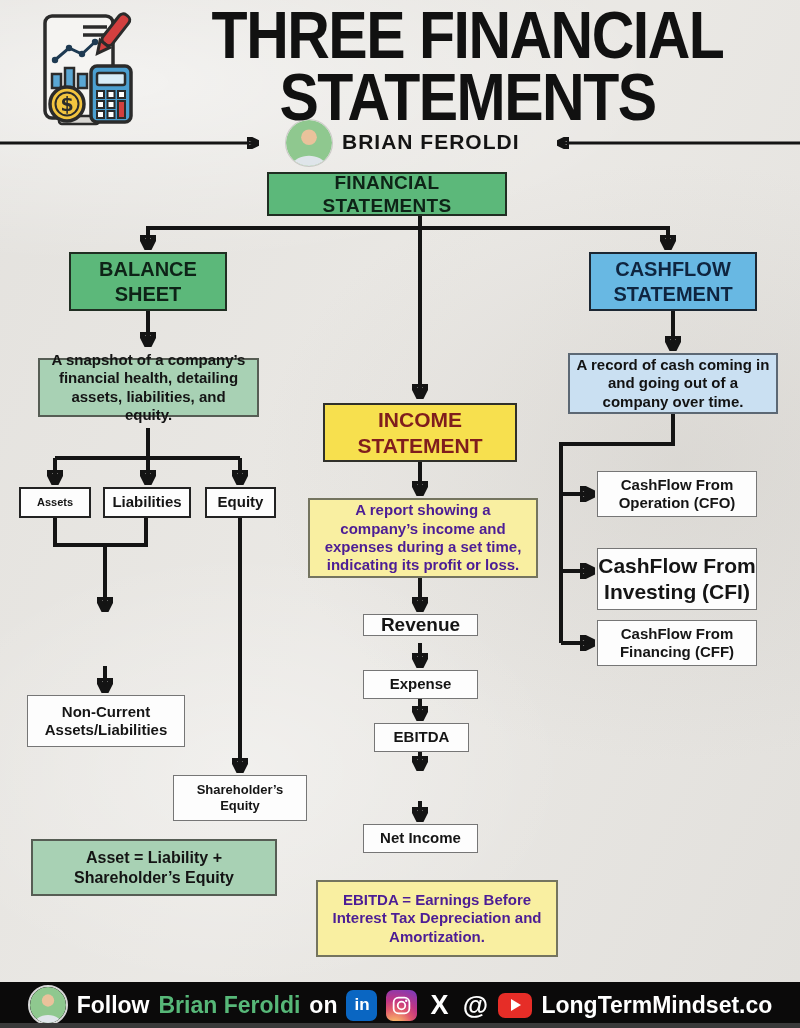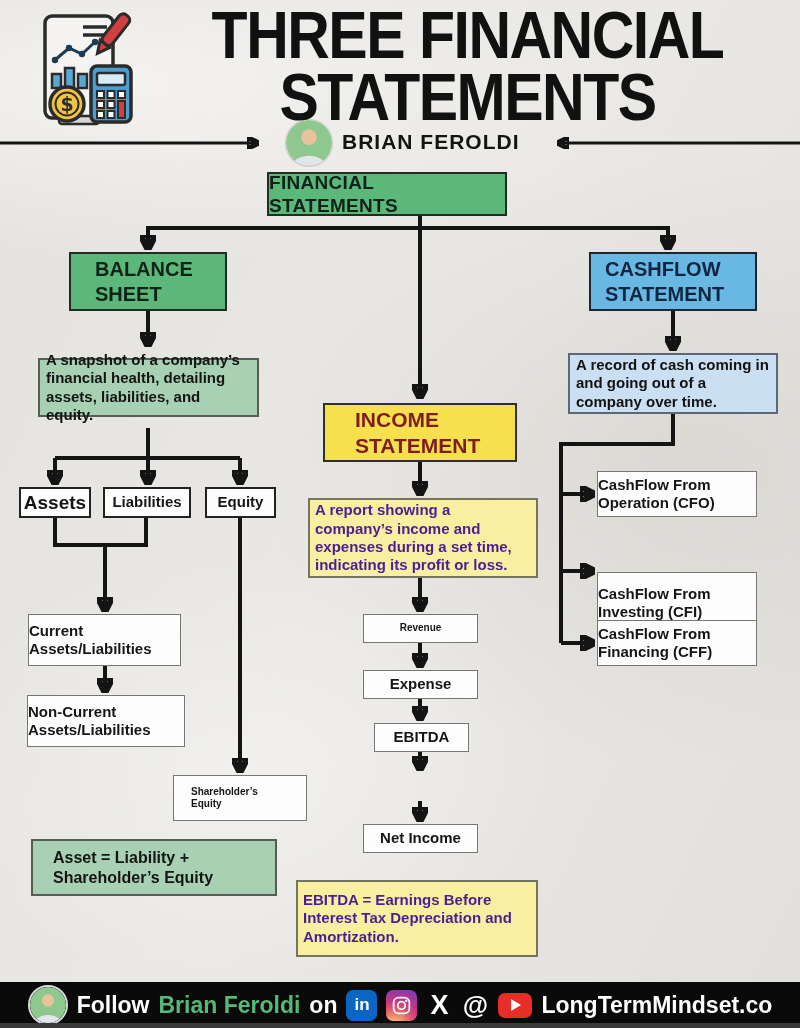--- a/index.html
+++ b/index.html
@@ -17,21 +17,21 @@
   .logo { position:absolute; left:35px; top:8px; }
   .title { position:absolute; left:140px; top:4px; width:655px; text-align:center;
            font-weight:bold; font-size:59px; line-height:56px; letter-spacing:-1.5px;
            color:#111; transform:scaleY(1.12); transform-origin:top center; }
   .avatar { position:absolute; left:286px; top:120px; width:46px; height:46px; border-radius:50%; overflow:hidden; box-shadow:0 0 0 1px rgba(0,0,0,.15); }
   .author { position:absolute; left:342px; top:130px; font-size:21px; font-weight:bold; letter-spacing:1px; color:#141414; }
   .wires { position:absolute; left:0; top:0; z-index:1; }
   .wires path { stroke:#141414; stroke-width:4; fill:none; }
   .wires path.thin { stroke-width:3.2; }
   .box { position:absolute; z-index:2; display:flex; flex-direction:column; align-items:center;
-         justify-content:center; text-align:left; font-weight:bold; line-height:1.22; }
+         justify-content:center; text-align:center; font-weight:bold; line-height:1.22; }
   .g-dark  { background:#5cb87a; border:2.5px solid #202e22; color:#0e2317; }
   .g-light { background:#a8d1b4; border:2px solid #565d54; color:#141414; }
   .y-dark  { background:#f7e04e; border:2px solid #30302a; color:#7f1d1d; }
   .y-light { background:#f9efa1; border:2px solid #74745f; color:#4c1d95; }
   .b-dark  { background:#68b8e3; border:2.5px solid #1c2733; color:#0f2540; }
   .b-light { background:#cae0f2; border:2px solid #5c6874; color:#121212; }
   .b-sum   { background:#cdddee; border:2px solid #434c56; color:#121212; }
   .w       { background:#fdfdfd; border:2px solid #222;    color:#151515; }
   .w-thin  { background:#fdfdfd; border:1.5px solid #767676; color:#151515; }
   .gap8 { height:14px; }
@@ -143,40 +143,39 @@
     <path d="M673,414 V444 H561 V643"></path>
     <path d="M561,494 H589" marker-end="url(#ah)"></path>
     <path d="M561,571 H589" marker-end="url(#ah)"></path>
     <path d="M561,643 H589" marker-end="url(#ah)"></path>
   </svg>
 
   <div class="box g-dark" style="left:267px;top:172px;width:240px;height:44px;font-size:19px;letter-spacing:.3px">FINANCIAL STATEMENTS</div>
 
   <div class="box g-dark" style="left:69px;top:252px;width:158px;height:59px;font-size:20px;padding:0 24px">BALANCE SHEET</div>
   <div class="box g-light" style="left:38px;top:358px;width:221px;height:59px;font-size:15px;padding:4px 6px">A snapshot of a company’s financial health, detailing assets, liabilities, and equity.</div>
-  <div class="box w" style="left:19px;top:487px;width:72px;height:31px;font-size:19px">Assets</div>
+  <div class="box w" style="left:19px;top:487px;width:72px;height:31px;font-size:11px">Assets</div>
   <div class="box w" style="left:103px;top:487px;width:88px;height:31px;font-size:15px">Liabilities</div>
   <div class="box w" style="left:205px;top:487px;width:71px;height:31px;font-size:15px">Equity</div>
-  <div class="box w-thin" style="left:28px;top:614px;width:153px;height:52px;font-size:15px">Current Assets/Liabilities</div>
   <div class="box w-thin" style="left:27px;top:695px;width:158px;height:52px;font-size:15px">Non-Current Assets/Liabilities</div>
-  <div class="box w-thin" style="left:173px;top:775px;width:134px;height:46px;font-size:10px;padding:0 17px">Shareholder’s Equity</div>
+  <div class="box w-thin" style="left:173px;top:775px;width:134px;height:46px;font-size:13px;padding:0 17px">Shareholder’s Equity</div>
   <div class="box g-light" style="left:31px;top:839px;width:246px;height:57px;font-size:16px;padding:0 20px">Asset = Liability + Shareholder’s Equity</div>
 
   <div class="box y-dark" style="left:323px;top:403px;width:194px;height:59px;font-size:21px;padding:0 30px">INCOME STATEMENT</div>
   <div class="box y-light" style="left:308px;top:498px;width:230px;height:80px;font-size:15px;padding:0 5px">A report showing a company’s income and expenses during a set time, indicating its profit or loss.</div>
-  <div class="box w-thin" style="left:363px;top:614px;width:115px;height:29px;font-size:10px">Revenue</div>
+  <div class="box w-thin" style="left:363px;top:614px;width:115px;height:22px;font-size:19px">Revenue</div>
   <div class="box w-thin" style="left:363px;top:670px;width:115px;height:29px;font-size:15px">Expense</div>
   <div class="box w-thin" style="left:374px;top:723px;width:95px;height:29px;font-size:15px">EBITDA</div>
   <div class="box w-thin" style="left:363px;top:824px;width:115px;height:29px;font-size:15px">Net Income</div>
-  <div class="box y-light" style="left:296px;top:880px;width:242px;height:77px;font-size:15px;padding:0 5px">EBITDA = Earnings Before Interest Tax Depreciation and Amortization.</div>
+  <div class="box y-light" style="left:316px;top:880px;width:242px;height:77px;font-size:15px;padding:0 5px">EBITDA = Earnings Before Interest Tax Depreciation and Amortization.</div>
 
   <div class="box b-dark" style="left:589px;top:252px;width:168px;height:59px;font-size:20px;padding:0 14px">CASHFLOW STATEMENT</div>
   <div class="box b-light" style="left:568px;top:353px;width:210px;height:61px;font-size:15px;padding:0 6px">A record of cash coming in and going out of a company over time.</div>
   <div class="box w-thin" style="left:597px;top:471px;width:160px;height:46px;font-size:15px">CashFlow From Operation (CFO)</div>
-  <div class="box w-thin" style="left:597px;top:572px;width:160px;height:62px;font-size:15px">CashFlow From Investing (CFI)</div>
+  <div class="box w-thin" style="left:597px;top:548px;width:160px;height:62px;font-size:21px">CashFlow From Investing (CFI)</div>
   <div class="box w-thin" style="left:597px;top:620px;width:160px;height:46px;font-size:15px">CashFlow From Financing (CFF)</div>
 
   <div class="footer">
     <span class="f-avatar">
       <svg viewBox="0 0 48 48" width="36" height="36">
         <defs>
             <clipPath id="avc2">
               <circle cx="24" cy="24" r="24"></circle>
             </clipPath>
           </defs>

